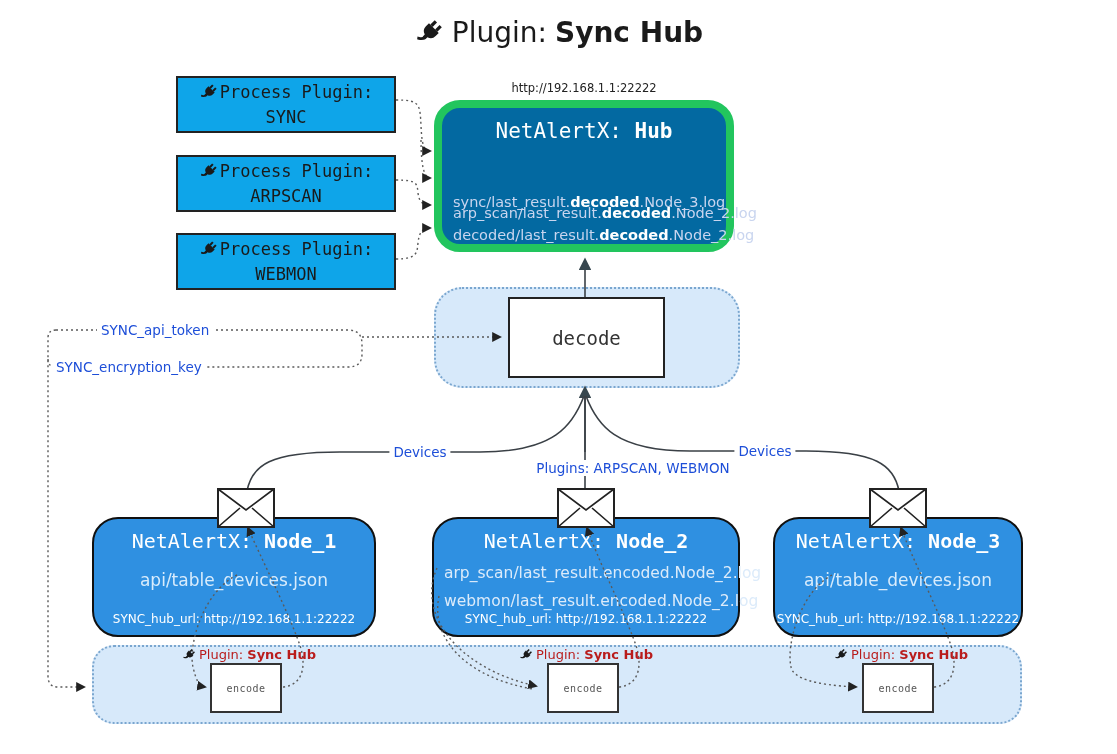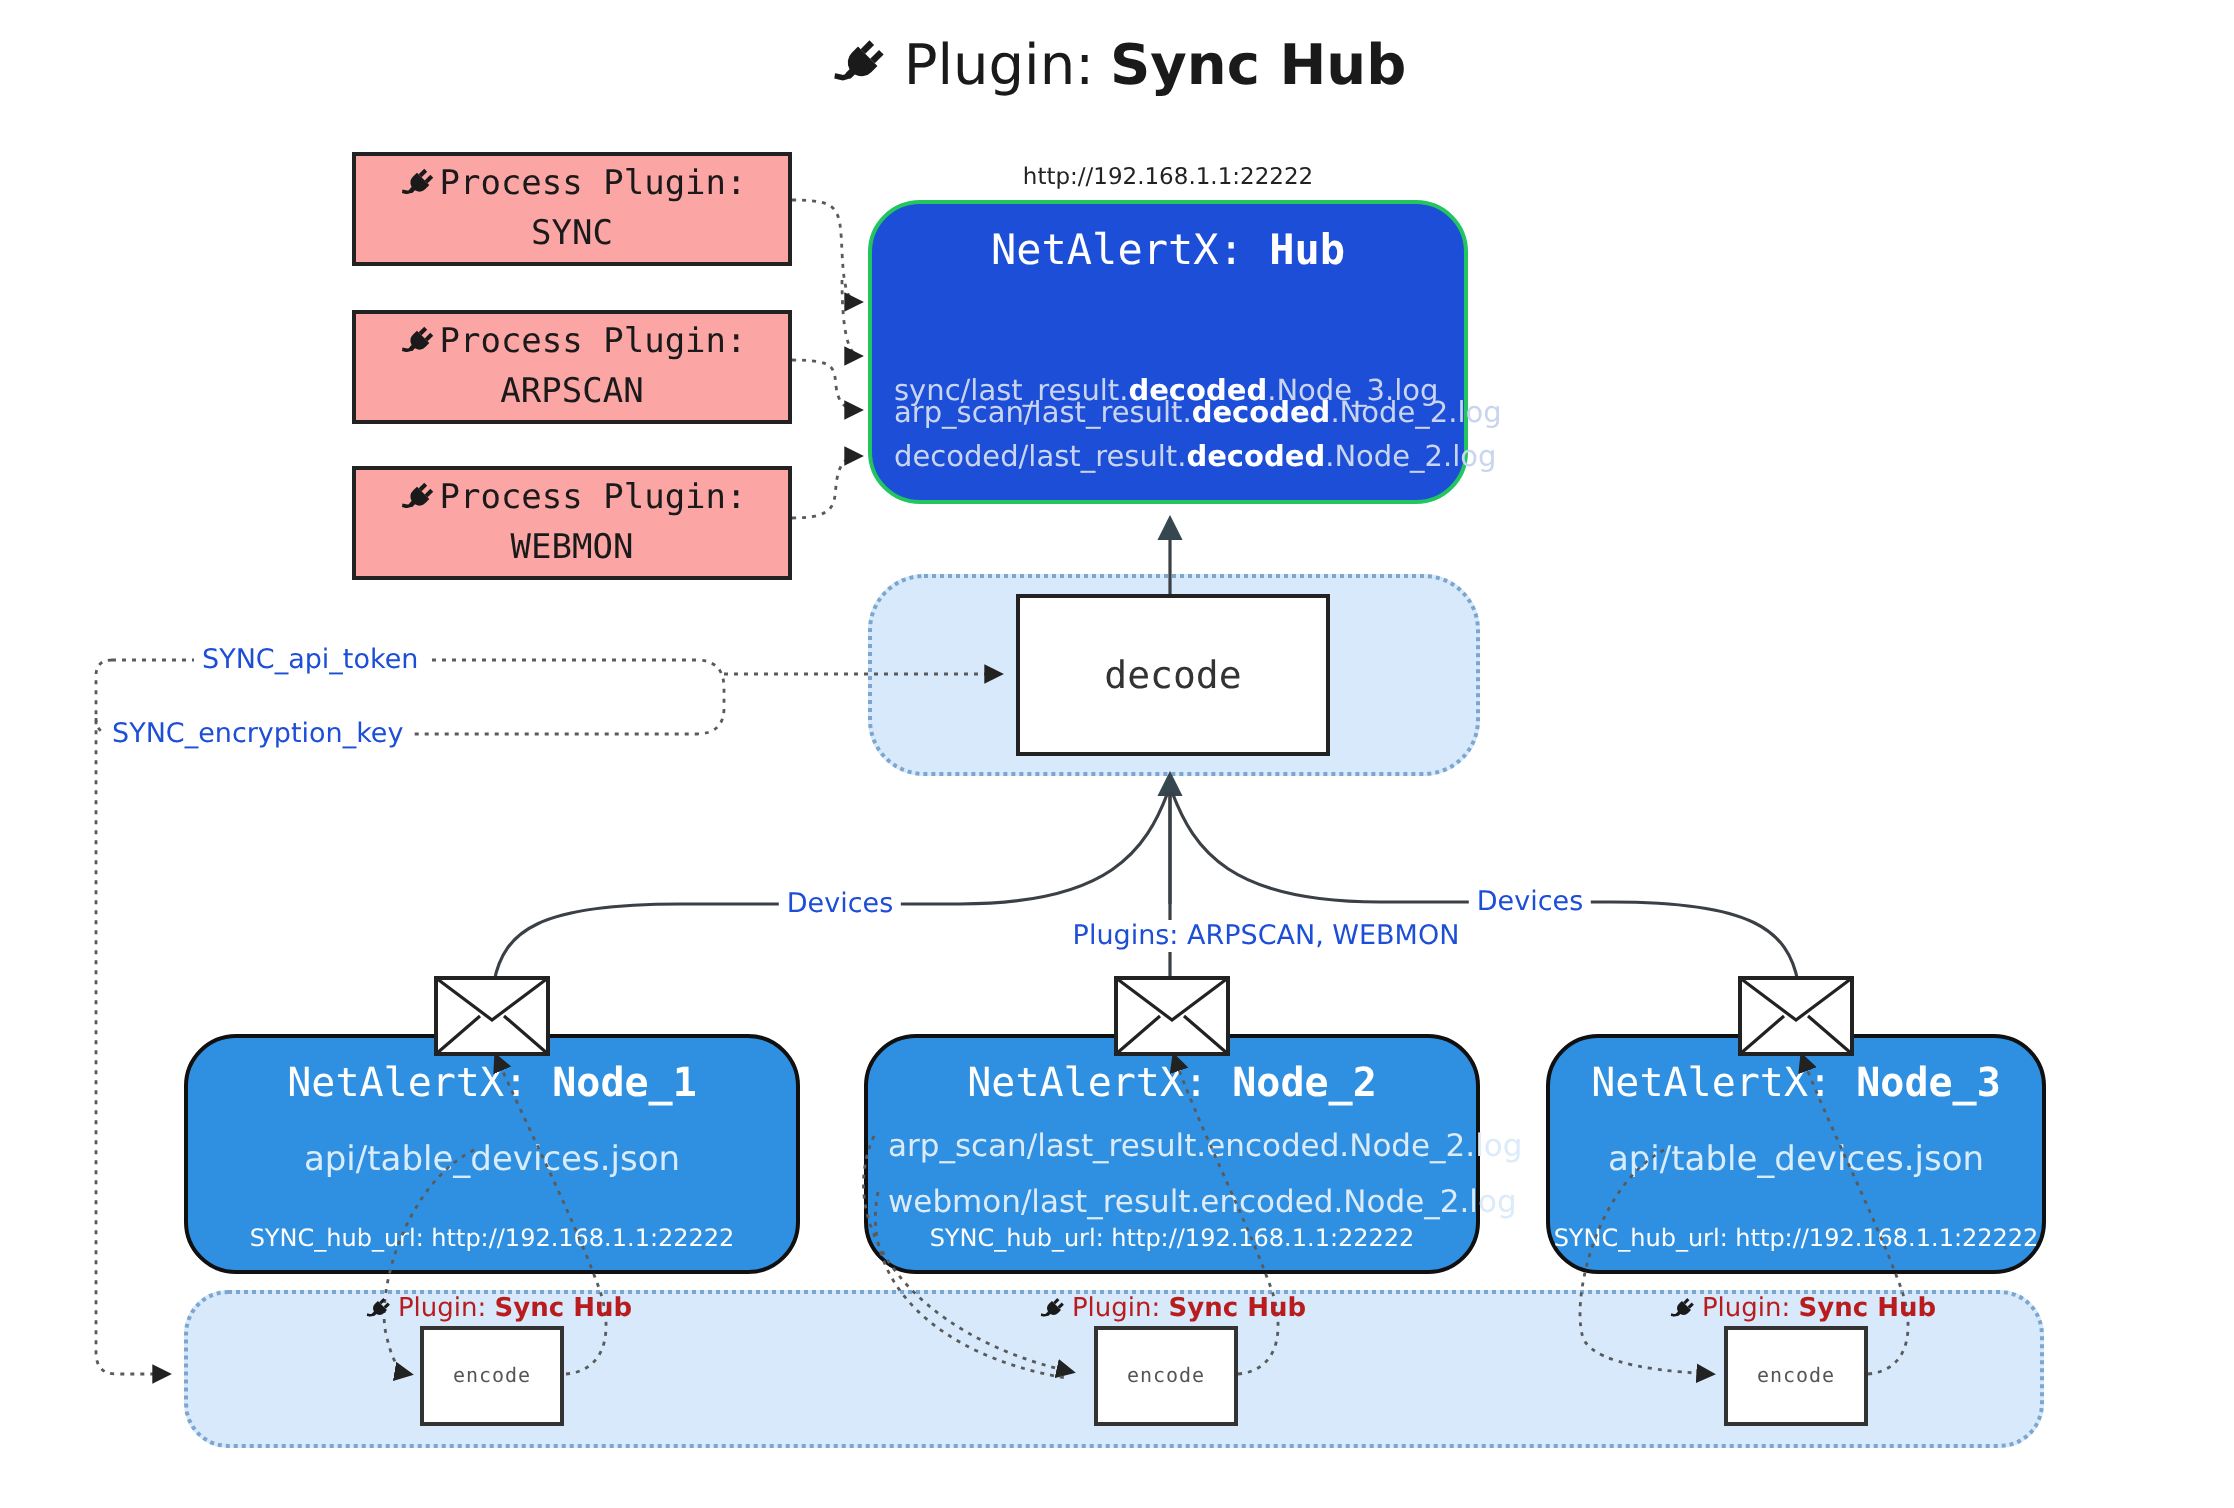--- a/index.html
+++ b/index.html
@@ -7,46 +7,46 @@
          font-family:"DejaVu Sans","Liberation Sans",sans-serif;color:#1a1a1a;}
   .mono{font-family:"DejaVu Sans Mono","Liberation Mono",monospace;}
 
   
   .title{position:absolute;top:16px;left:0;right:0;display:flex;justify-content:center;
          align-items:center;gap:8px;font-size:28px;color:#1a1a1a;z-index:3;}
   .title b{font-weight:bold;}
   .plug{display:inline-block;vertical-align:middle;fill:#1a1a1a;}
 
   
-  .proc{position:absolute;left:176px;width:220px;height:57px;background:#fca5a5;border:2px solid #222;
+  .proc{position:absolute;left:176px;width:220px;height:57px;background:#0ea5e9;border:2px solid #222;
         box-sizing:border-box;display:flex;flex-direction:column;justify-content:center;align-items:center;
         font-size:17px;line-height:1.45;z-index:2;}
   .proc .l1{display:flex;align-items:center;gap:2px;}
 
   
   .hub-url{position:absolute;left:434px;top:81px;width:300px;text-align:center;font-size:11.5px;color:#222;z-index:3;}
   .hub{position:absolute;left:434px;top:100px;width:300px;height:152px;box-sizing:border-box;
-       background:#1d4ed8;border:2px solid #22c55e;border-radius:26px;color:#fff;z-index:2;}
+       background:#0369a1;border:8px solid #22c55e;border-radius:26px;color:#fff;z-index:2;}
   .hub-title{position:absolute;top:11px;left:0;width:100%;text-align:center;font-size:21px;color:#fff;}
   .hub-title b{font-weight:bold;}
   .hub-row{position:absolute;left:11px;height:20px;line-height:20px;font-size:14.5px;color:#c9d5ef;white-space:nowrap;}
   .hub-row b{color:#ffffff;font-weight:bold;}
   .hr0{top:42px;} .hr1{top:69px;margin-top:15px;} .hr2{top:95px;} .hr3{top:117px;}
 
   
   .decode-band{position:absolute;left:434px;top:287px;width:306px;height:101px;box-sizing:border-box;
                background:#d7e9fa;border:2px dotted #7aa6cf;border-radius:28px;z-index:1;}
   .decode-box{position:absolute;left:508px;top:297px;width:157px;height:81px;box-sizing:border-box;
               background:#fff;border:2.5px solid #222;display:flex;align-items:center;justify-content:center;
               font-size:19px;color:#333;z-index:2;}
 
   
   .node{position:absolute;top:517px;height:120px;box-sizing:border-box;background:#2f90e1;
         border:2px solid #101010;border-radius:26px;color:#fff;z-index:2;}
-  .n1{left:92px;width:308px;} .n2{left:432px;width:308px;} .n3{left:773px;width:250px;}
+  .n1{left:92px;width:284px;} .n2{left:432px;width:308px;} .n3{left:773px;width:250px;}
   .node-title{position:absolute;top:10px;left:0;width:100%;text-align:center;font-size:20px;white-space:nowrap;}
   .node-title b{font-weight:bold;}
   .node-line-center{position:absolute;top:51px;left:0;width:100%;text-align:center;font-size:17px;color:#d9ecfc;}
   .node-line-left{position:absolute;left:10px;height:20px;line-height:20px;font-size:15.5px;color:#dcebfa;white-space:nowrap;}
   .nl0{top:44px;} .nlx{top:72px;}
   .node-url{position:absolute;bottom:9px;left:0;width:100%;text-align:center;font-size:12px;color:#fff;}
 
   
   .sync-band{position:absolute;left:92px;top:645px;width:930px;height:79px;box-sizing:border-box;
              background:#d7e9fa;border:2px dotted #7aa6cf;border-radius:22px;z-index:1;}

